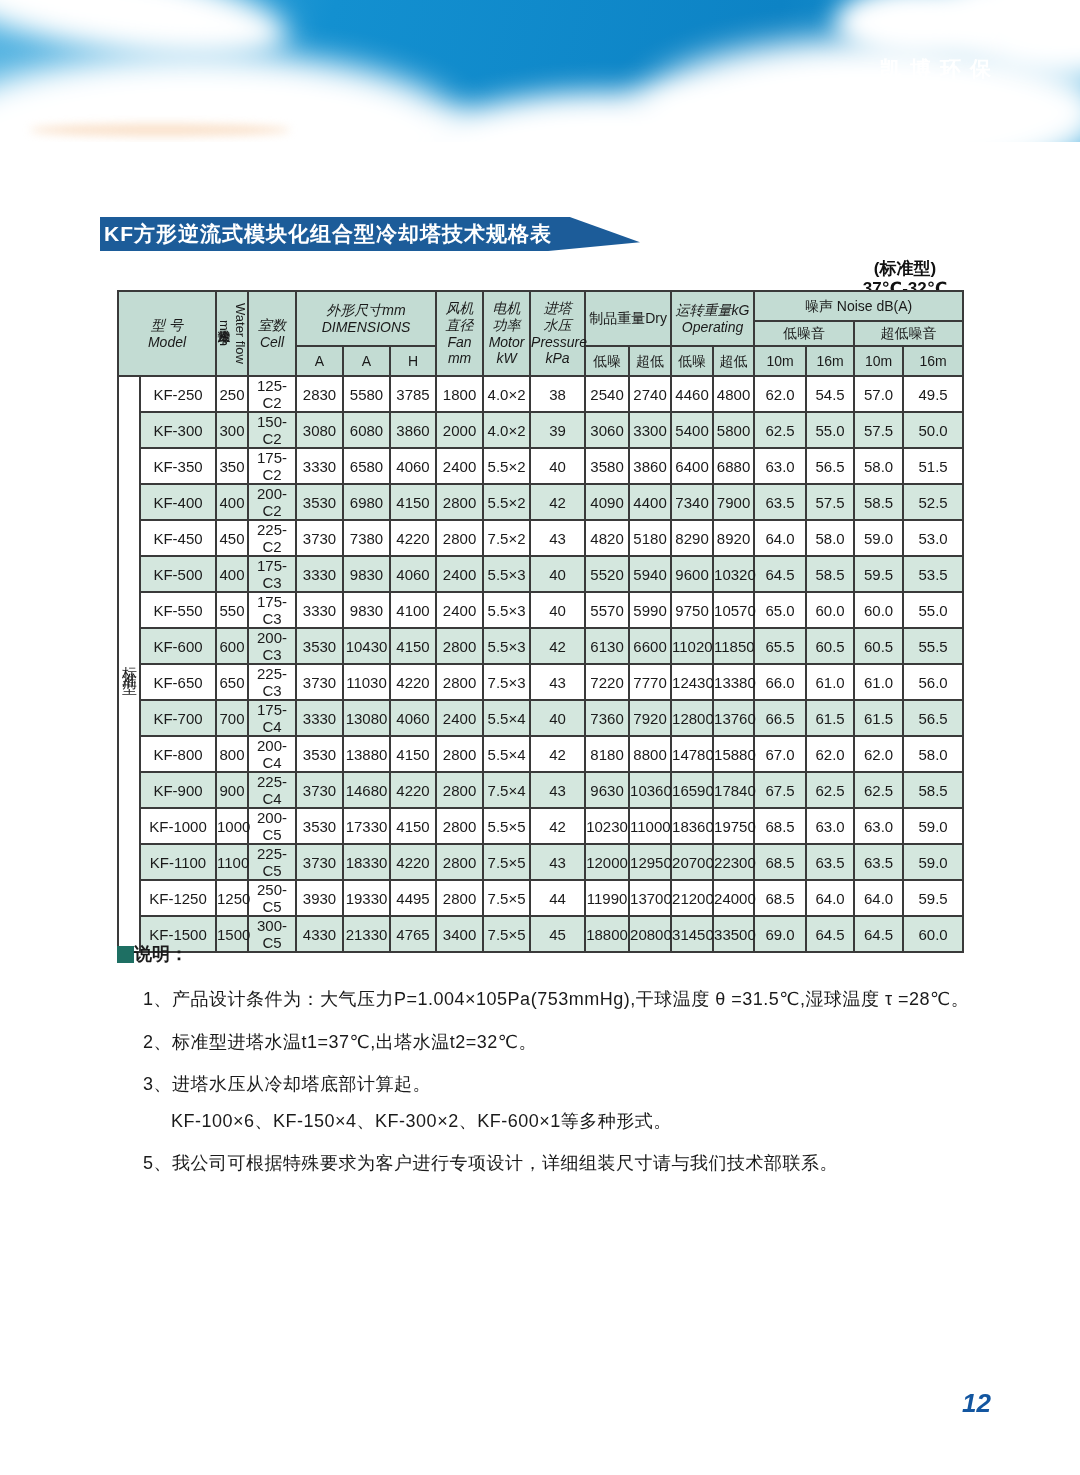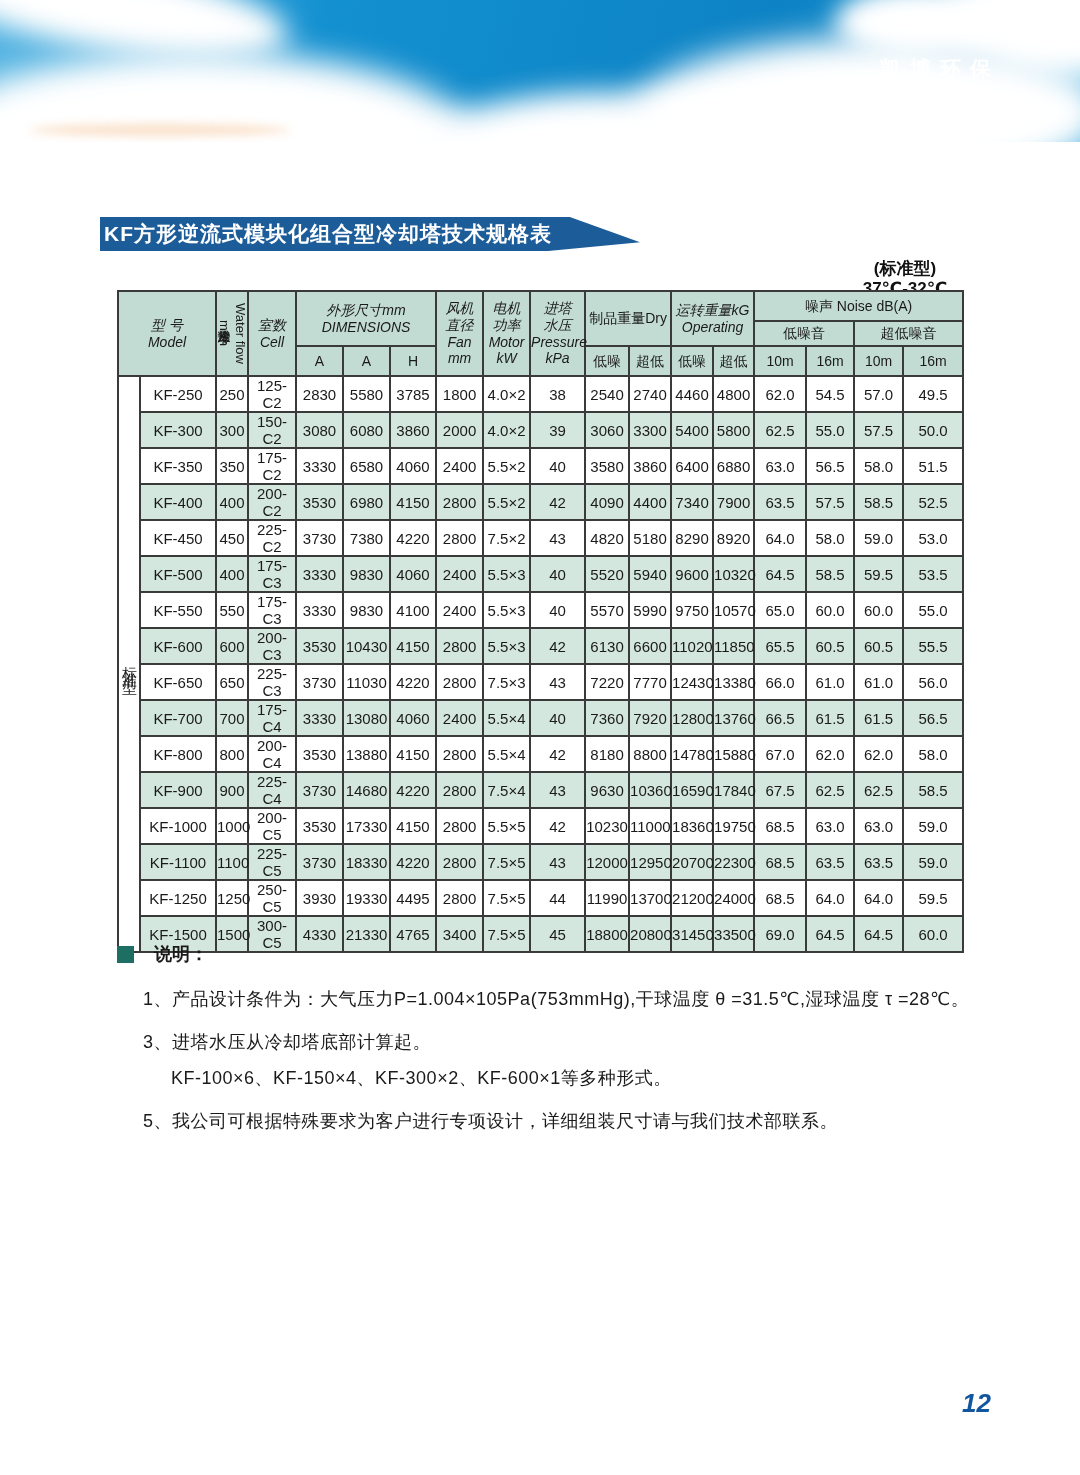--- a/index.html
+++ b/index.html
@@ -53,21 +53,21 @@
   tr.stripe td { background:#d4e7de; }
   td.side-band, tr.stripe td.side-band {
     background:#b7d5c8; writing-mode:vertical-lr; text-orientation:upright;
     letter-spacing:7px; font-size:15px; padding:0;
   }
   .pre { white-space:pre-line;font-style:italic; }
   .vflow { display:flex; justify-content:center; align-items:center; gap:1px; }
   .vflow span { writing-mode:vertical-lr; text-orientation:mixed; font-size:13px; line-height:15px; }
   
   .notes { position:absolute; left:117px; top:942px; width:870px; font-size:18px; }
-  .notes-title { display:flex; align-items:center; gap:20px; font-size:18px; font-weight:bold; margin-bottom:22px; }
+  .notes-title { display:flex; align-items:center; gap:0; font-size:18px; font-weight:bold; margin-bottom:22px; }
   .bullet-square { display:inline-block; width:17px; height:17px; background:#1e6f63; }
   .note-line { padding-left:26px; margin-bottom:20px; line-height:1.25; letter-spacing:0.5px; }
   .note-line.cont { padding-left:54px; margin-top:-6px; }
   
   .page-number {
     position:absolute; left:962px; top:1388px;
     color:#1356a0; font-weight:bold; font-style:italic; font-size:26px;
   }
 </style>
 </head>
@@ -472,19 +472,20 @@
   </table>
 </div>
 
 <div class="notes">
   <div class="notes-title">
     <span class="bullet-square"></span>
     <span>说明：</span>
   </div>
   <div>
       <div class="note-line">1、产品设计条件为：大气压力P=1.004×105Pa(753mmHg),干球温度 θ =31.5℃,湿球温度 τ =28℃。</div>
+      <div class="note-line">2、标准型进塔水温t1=37℃,出塔水温t2=32℃。</div>
       <div class="note-line">3、进塔水压从冷却塔底部计算起。</div>
       <div class="note-line cont">KF-100×6、KF-150×4、KF-300×2、KF-600×1等多种形式。</div>
       <div class="note-line">5、我公司可根据特殊要求为客户进行专项设计，详细组装尺寸请与我们技术部联系。</div>
     </div>
 </div>
 
 <div class="page-number">12</div>
 
 </body></html>

